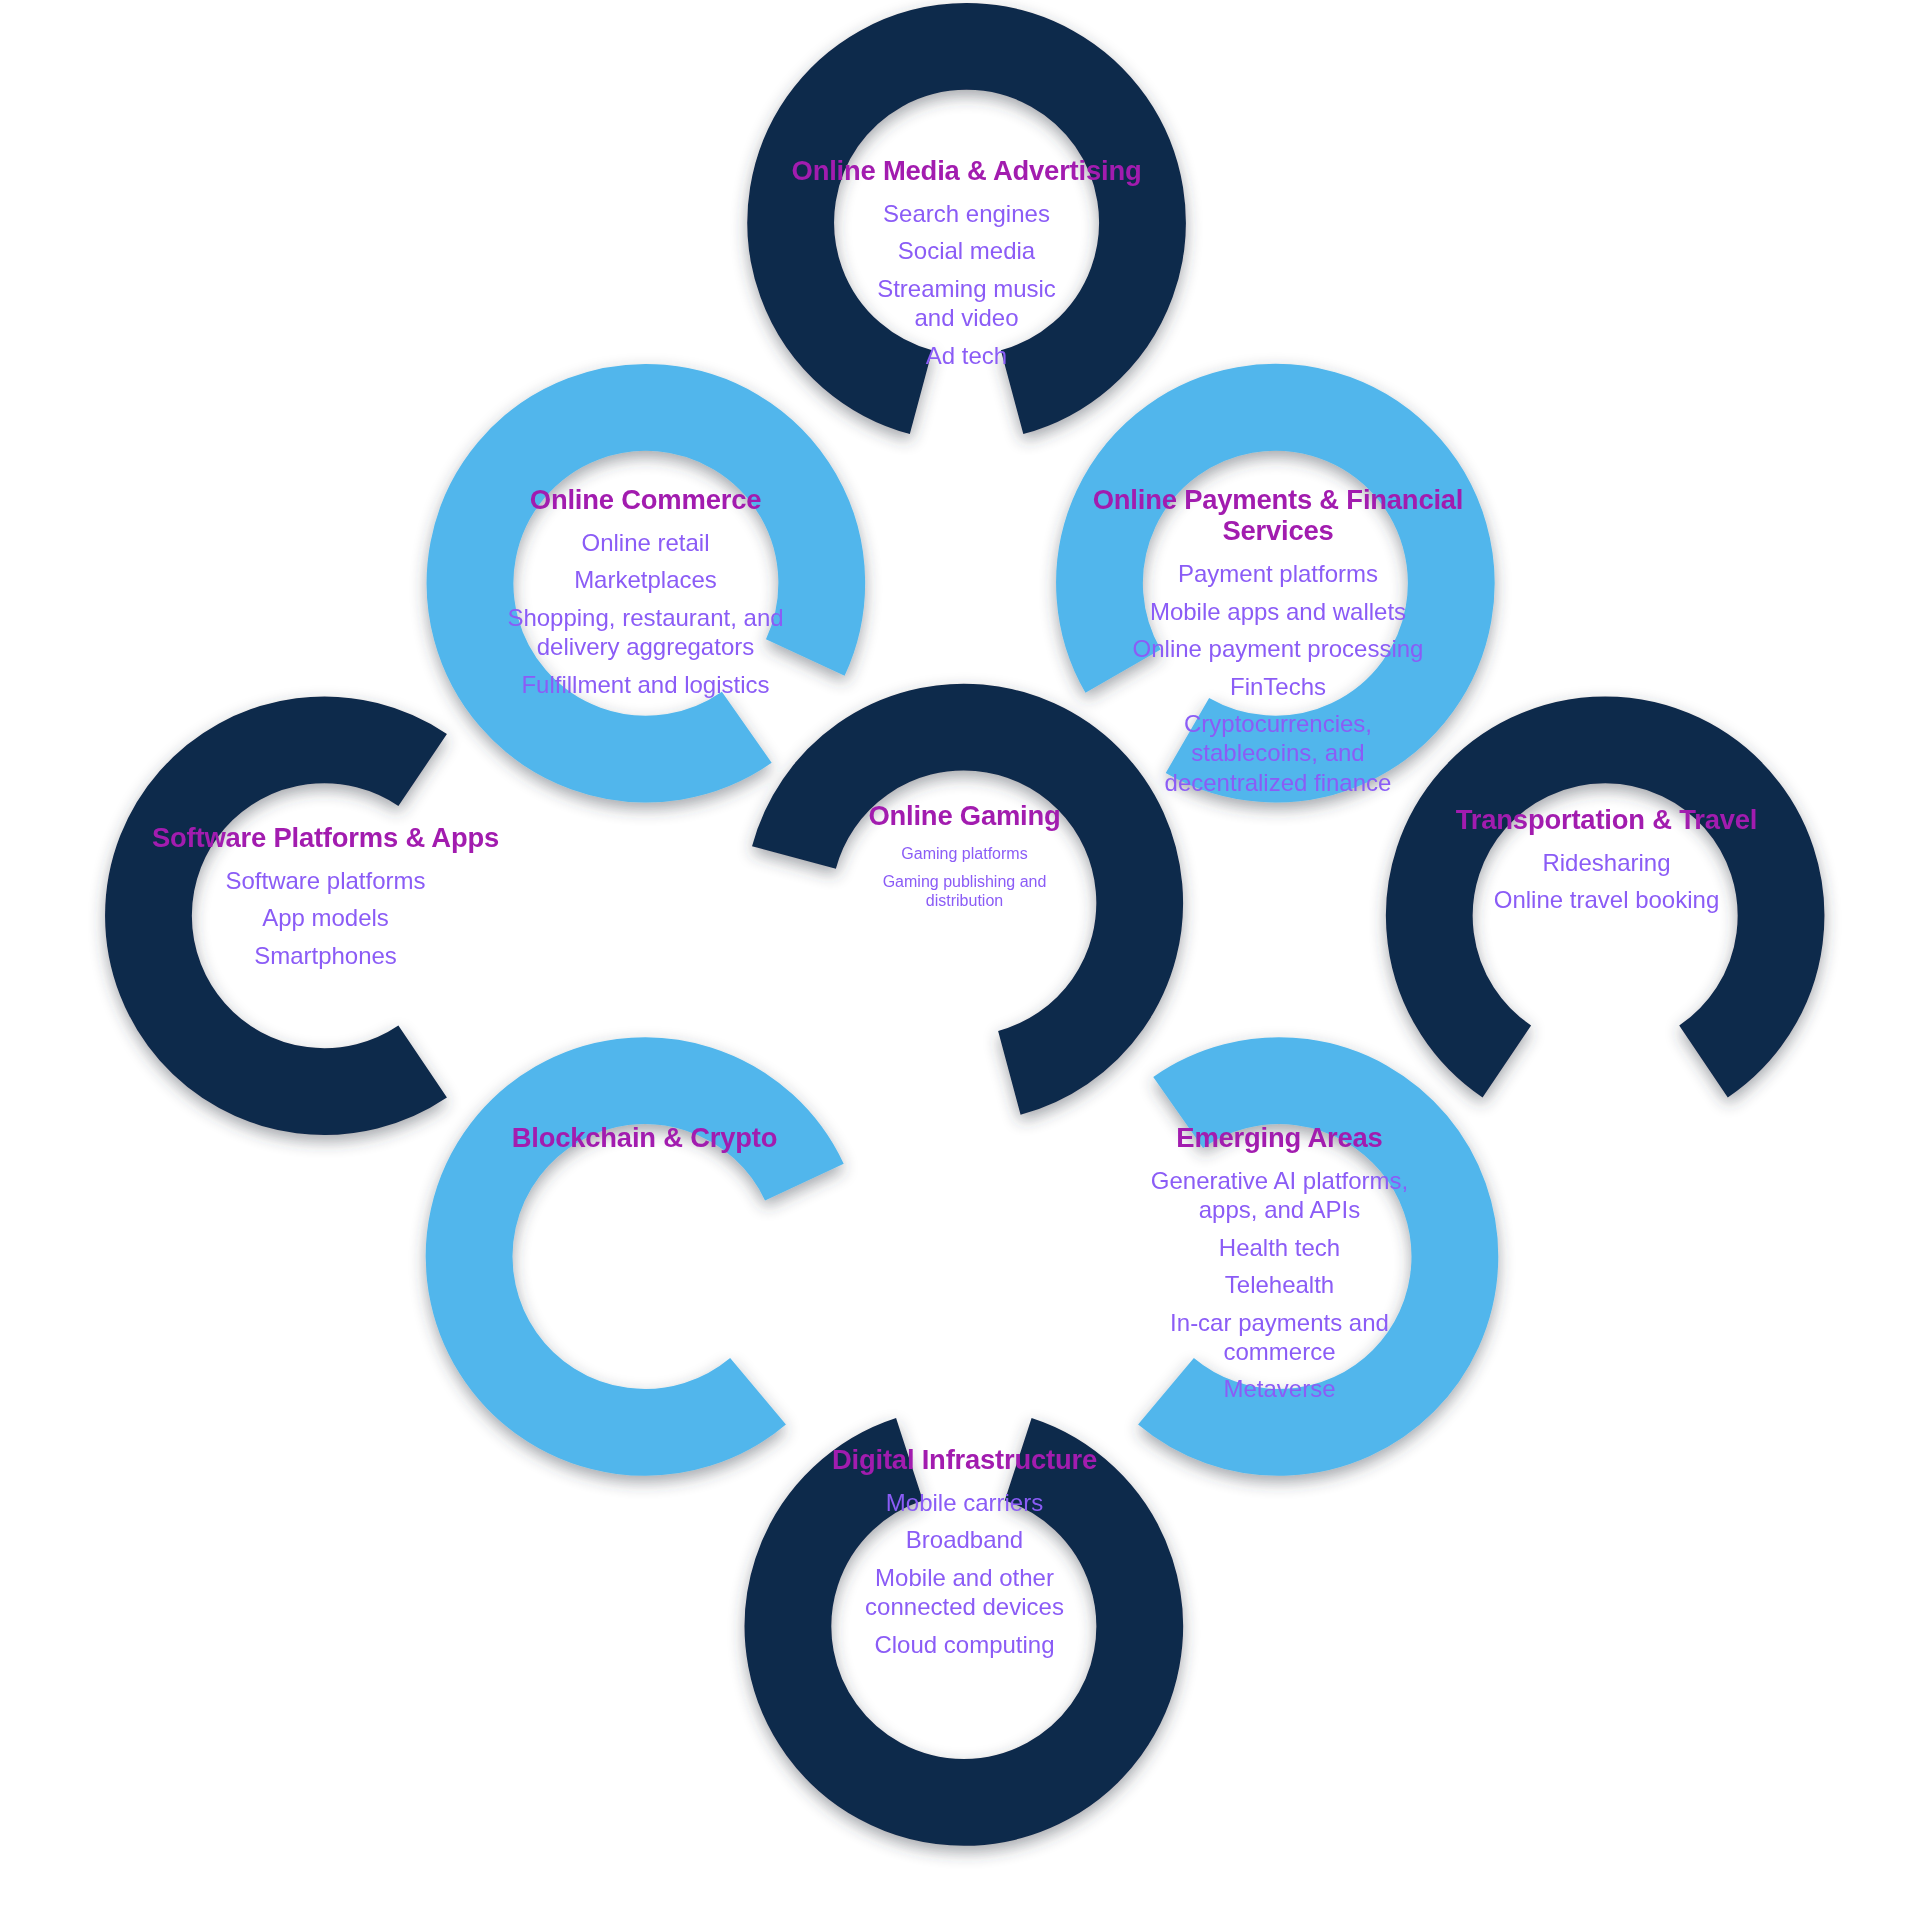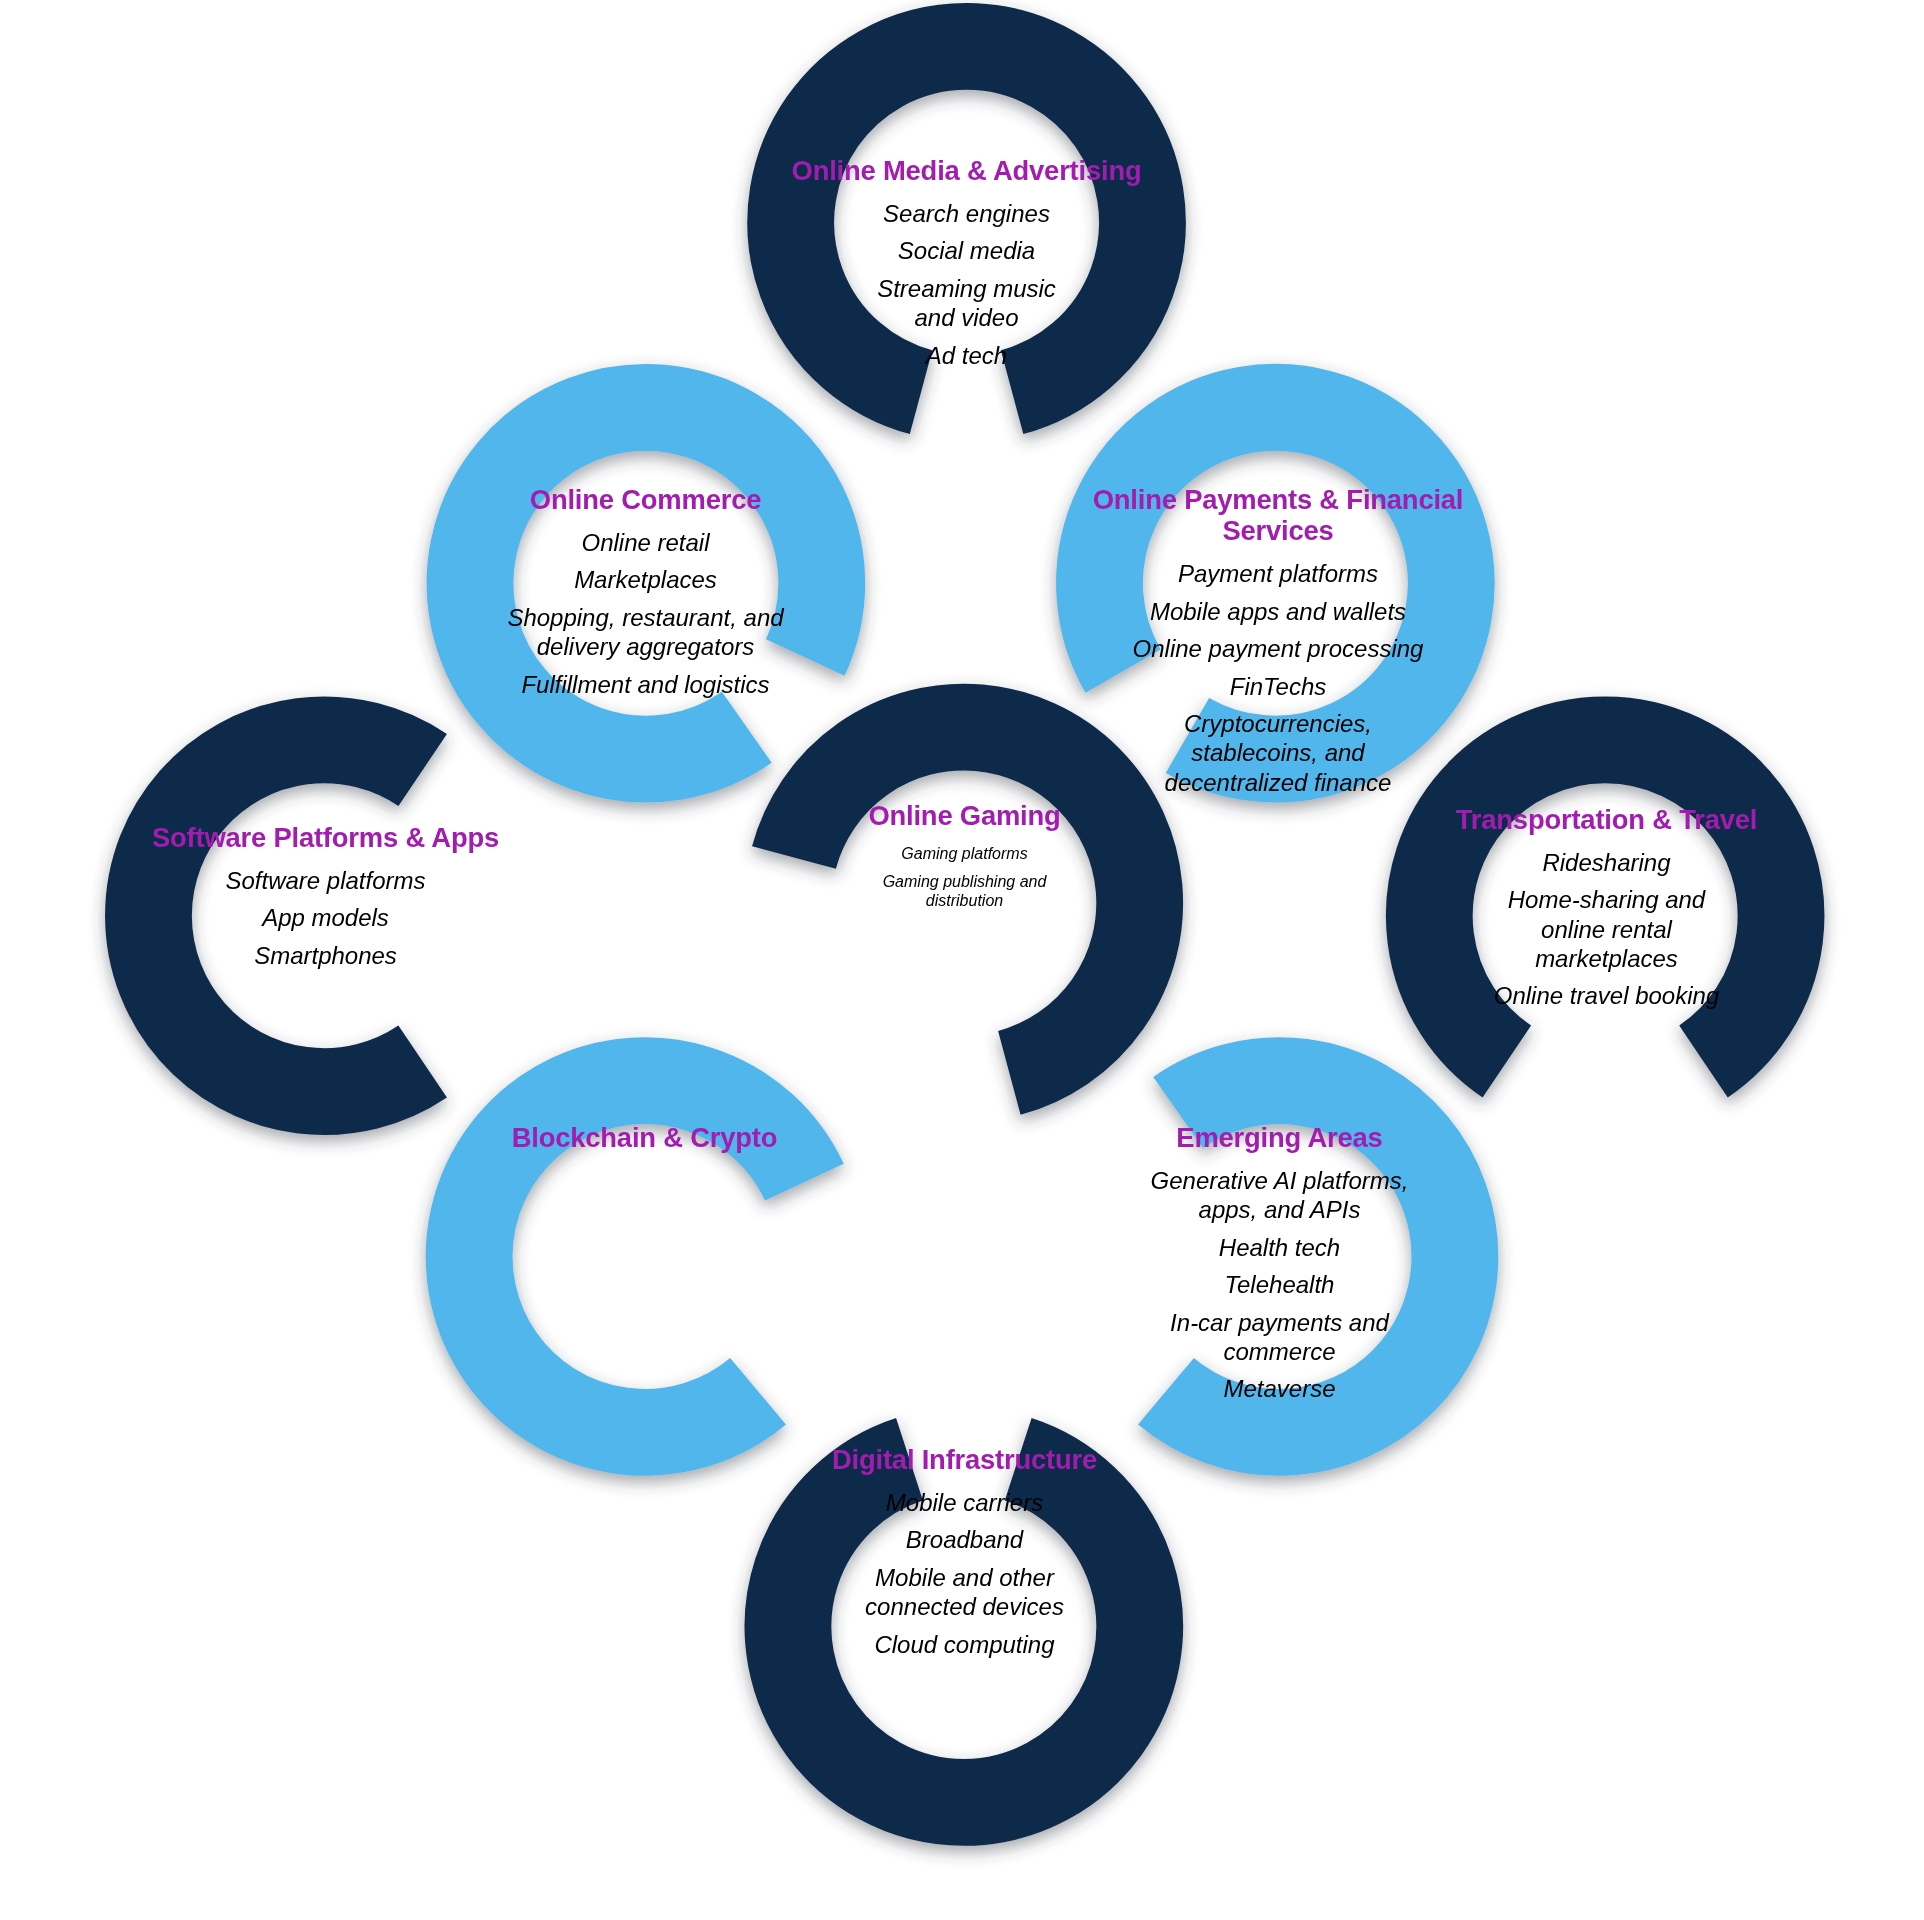--- a/index.html
+++ b/index.html
@@ -9,25 +9,24 @@
   .node{position:absolute;text-align:center;box-sizing:border-box;}
   .node-title{
     font-weight:bold;
     color:#a21caf;
     letter-spacing:-0.2px;
     line-height:1.14;
     margin:0 0 12.8px 0;
   }
   .node-items{list-style:none;margin:0;padding:0;}
   .node-items li{
-    color:#000000;
+    color:#8b5cf6;
     line-height:1.22;
     margin:0 0 8.2px 0;
     white-space:pre-line;
-    font-style:italic;
   }
   .node-items li:last-child{margin-bottom:0;}
 </style>
 </head>
 <body>
 
 <div id="stage">
 
   <svg id="rings" viewBox="0 0 2106 2102" width="1924" height="1921" aria-hidden="true">
     <defs>
@@ -103,23 +102,20 @@
       <li>Gaming publishing and
 distribution</li>
     </ul>
   </div>
 
   <div class="node" style="left:1400px;top:804px;width:413px;">
     <div class="node-title" style="font-size:27.4px;">Transportation
 &amp; Travel</div>
     <ul class="node-items" style="font-size:24px;">
       <li>Ridesharing</li>
-      <li>Home-sharing and
-online rental
-marketplaces</li>
       <li>Online travel booking</li>
     </ul>
   </div>
 
   <div class="node" style="left:438px;top:1122px;width:413px;">
     <div class="node-title" style="font-size:27.4px;">Blockchain
 &amp; Crypto</div>
   </div>
 
   <div class="node" style="left:1073px;top:1122px;width:413px;">

